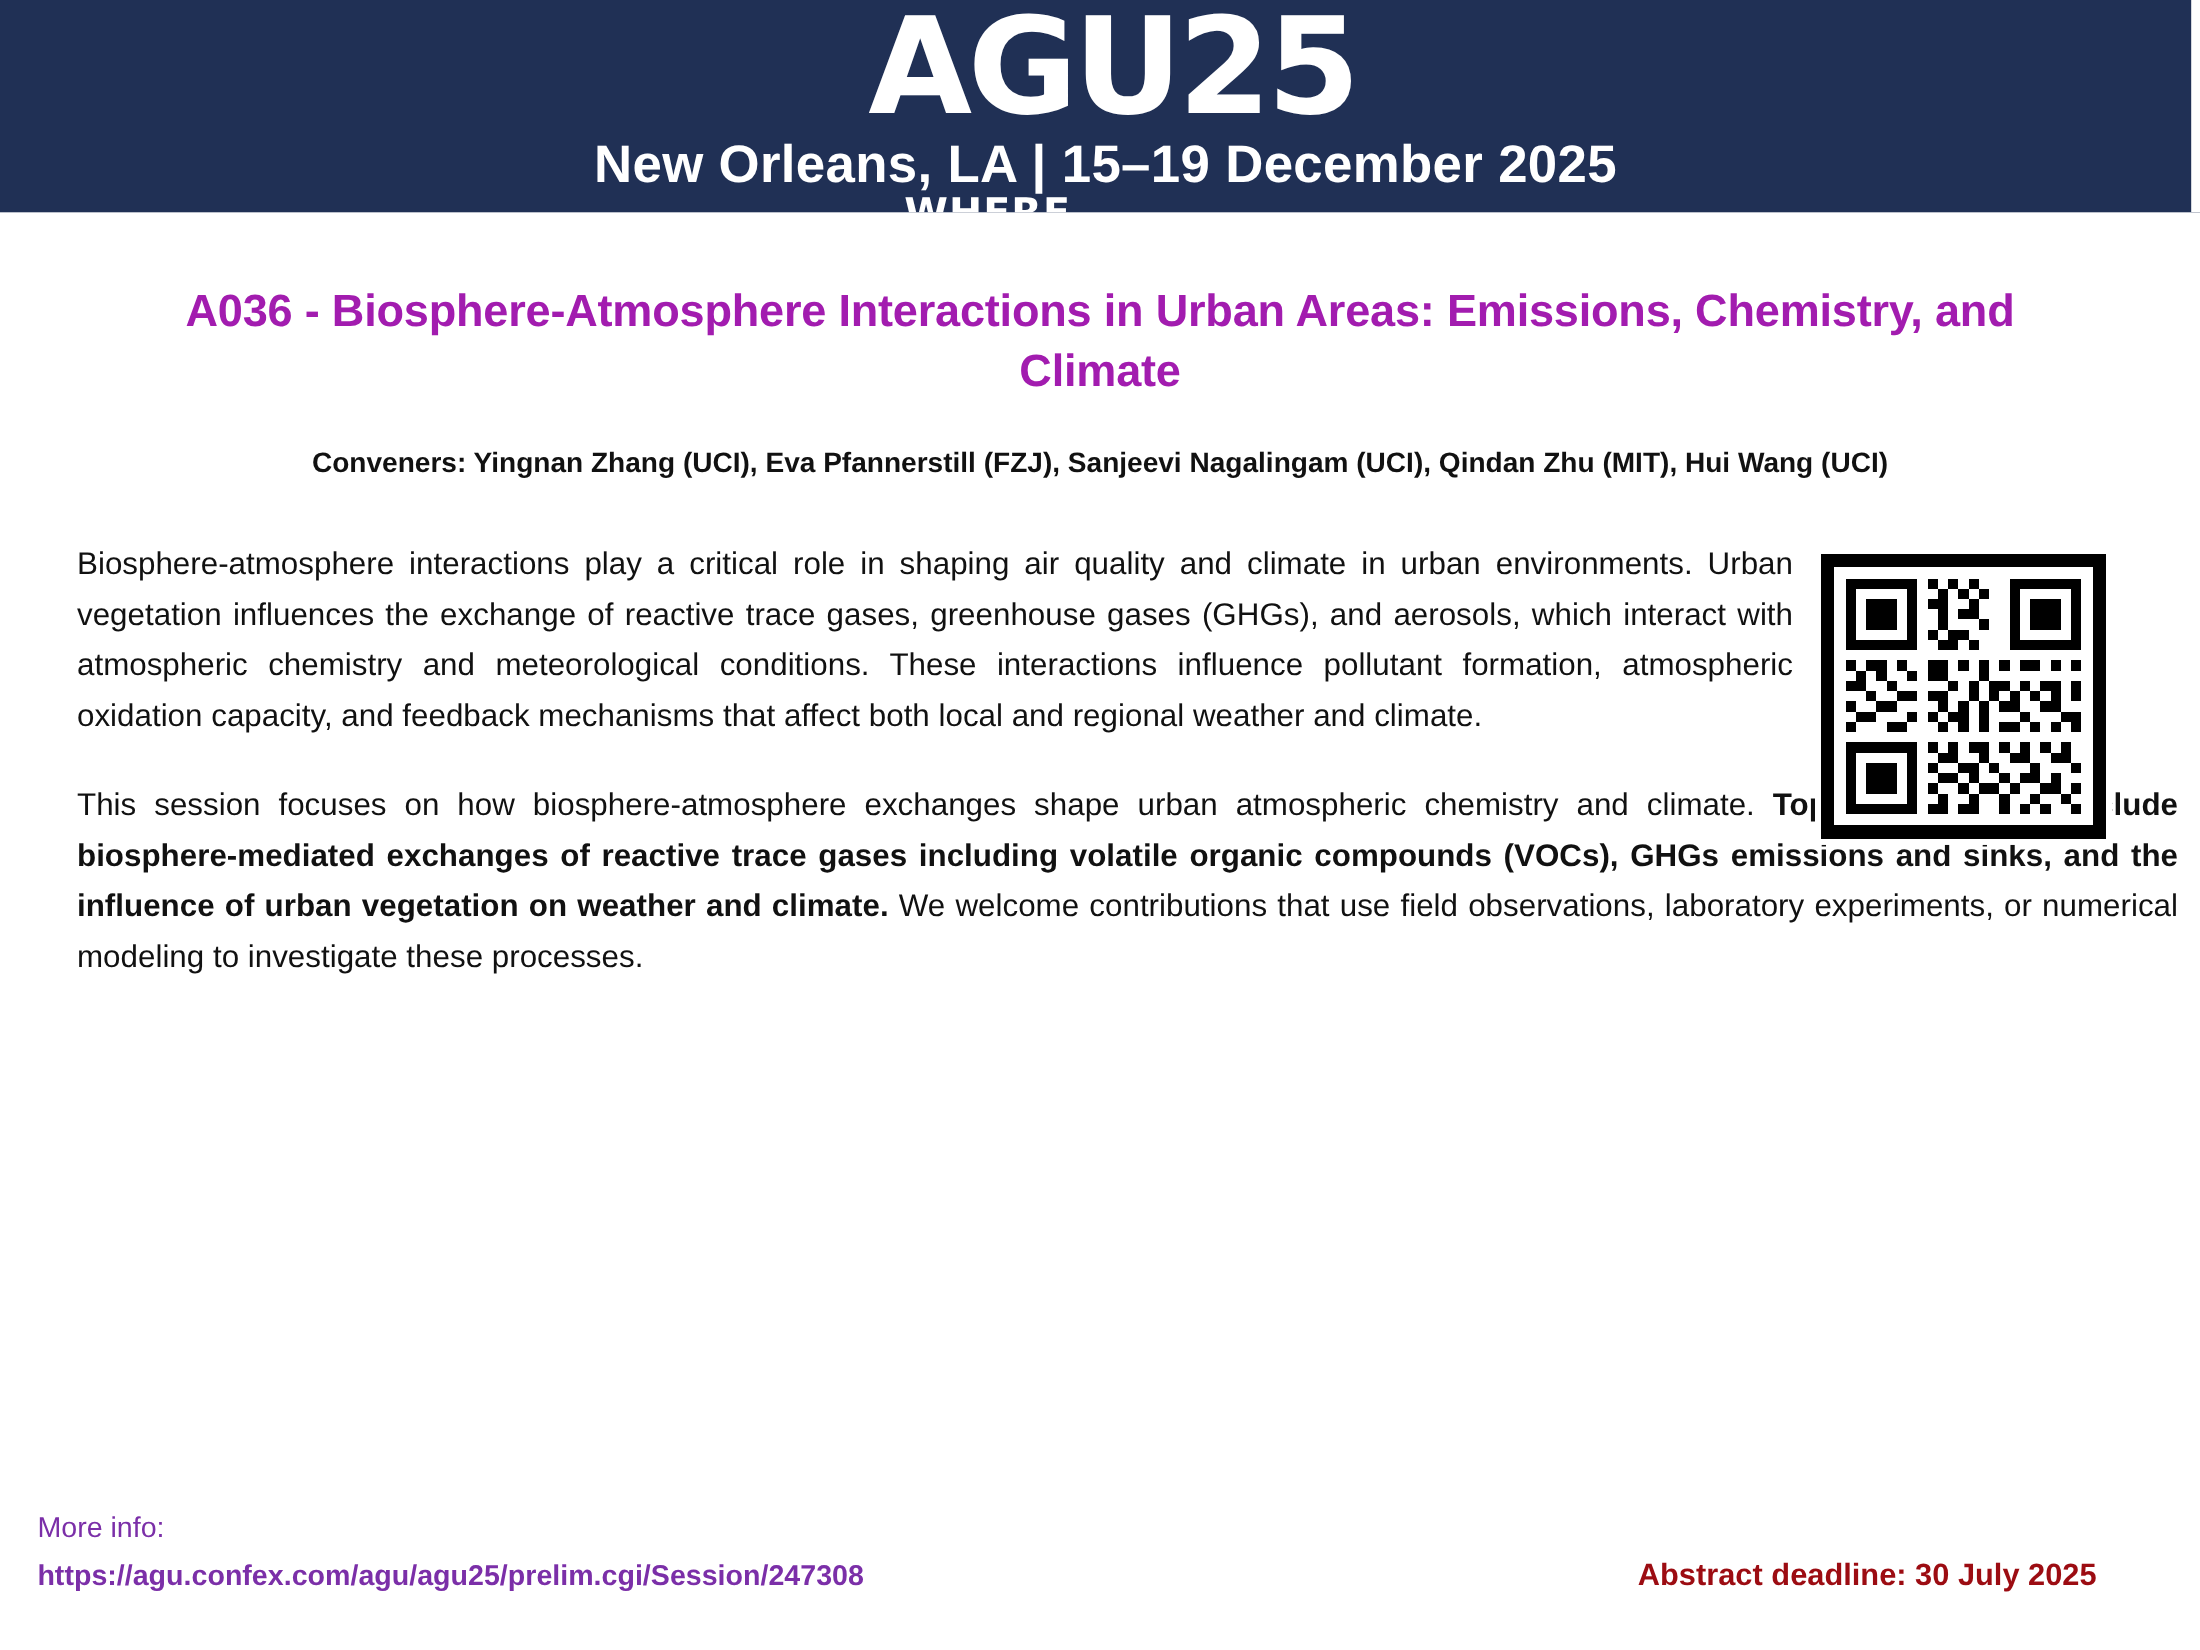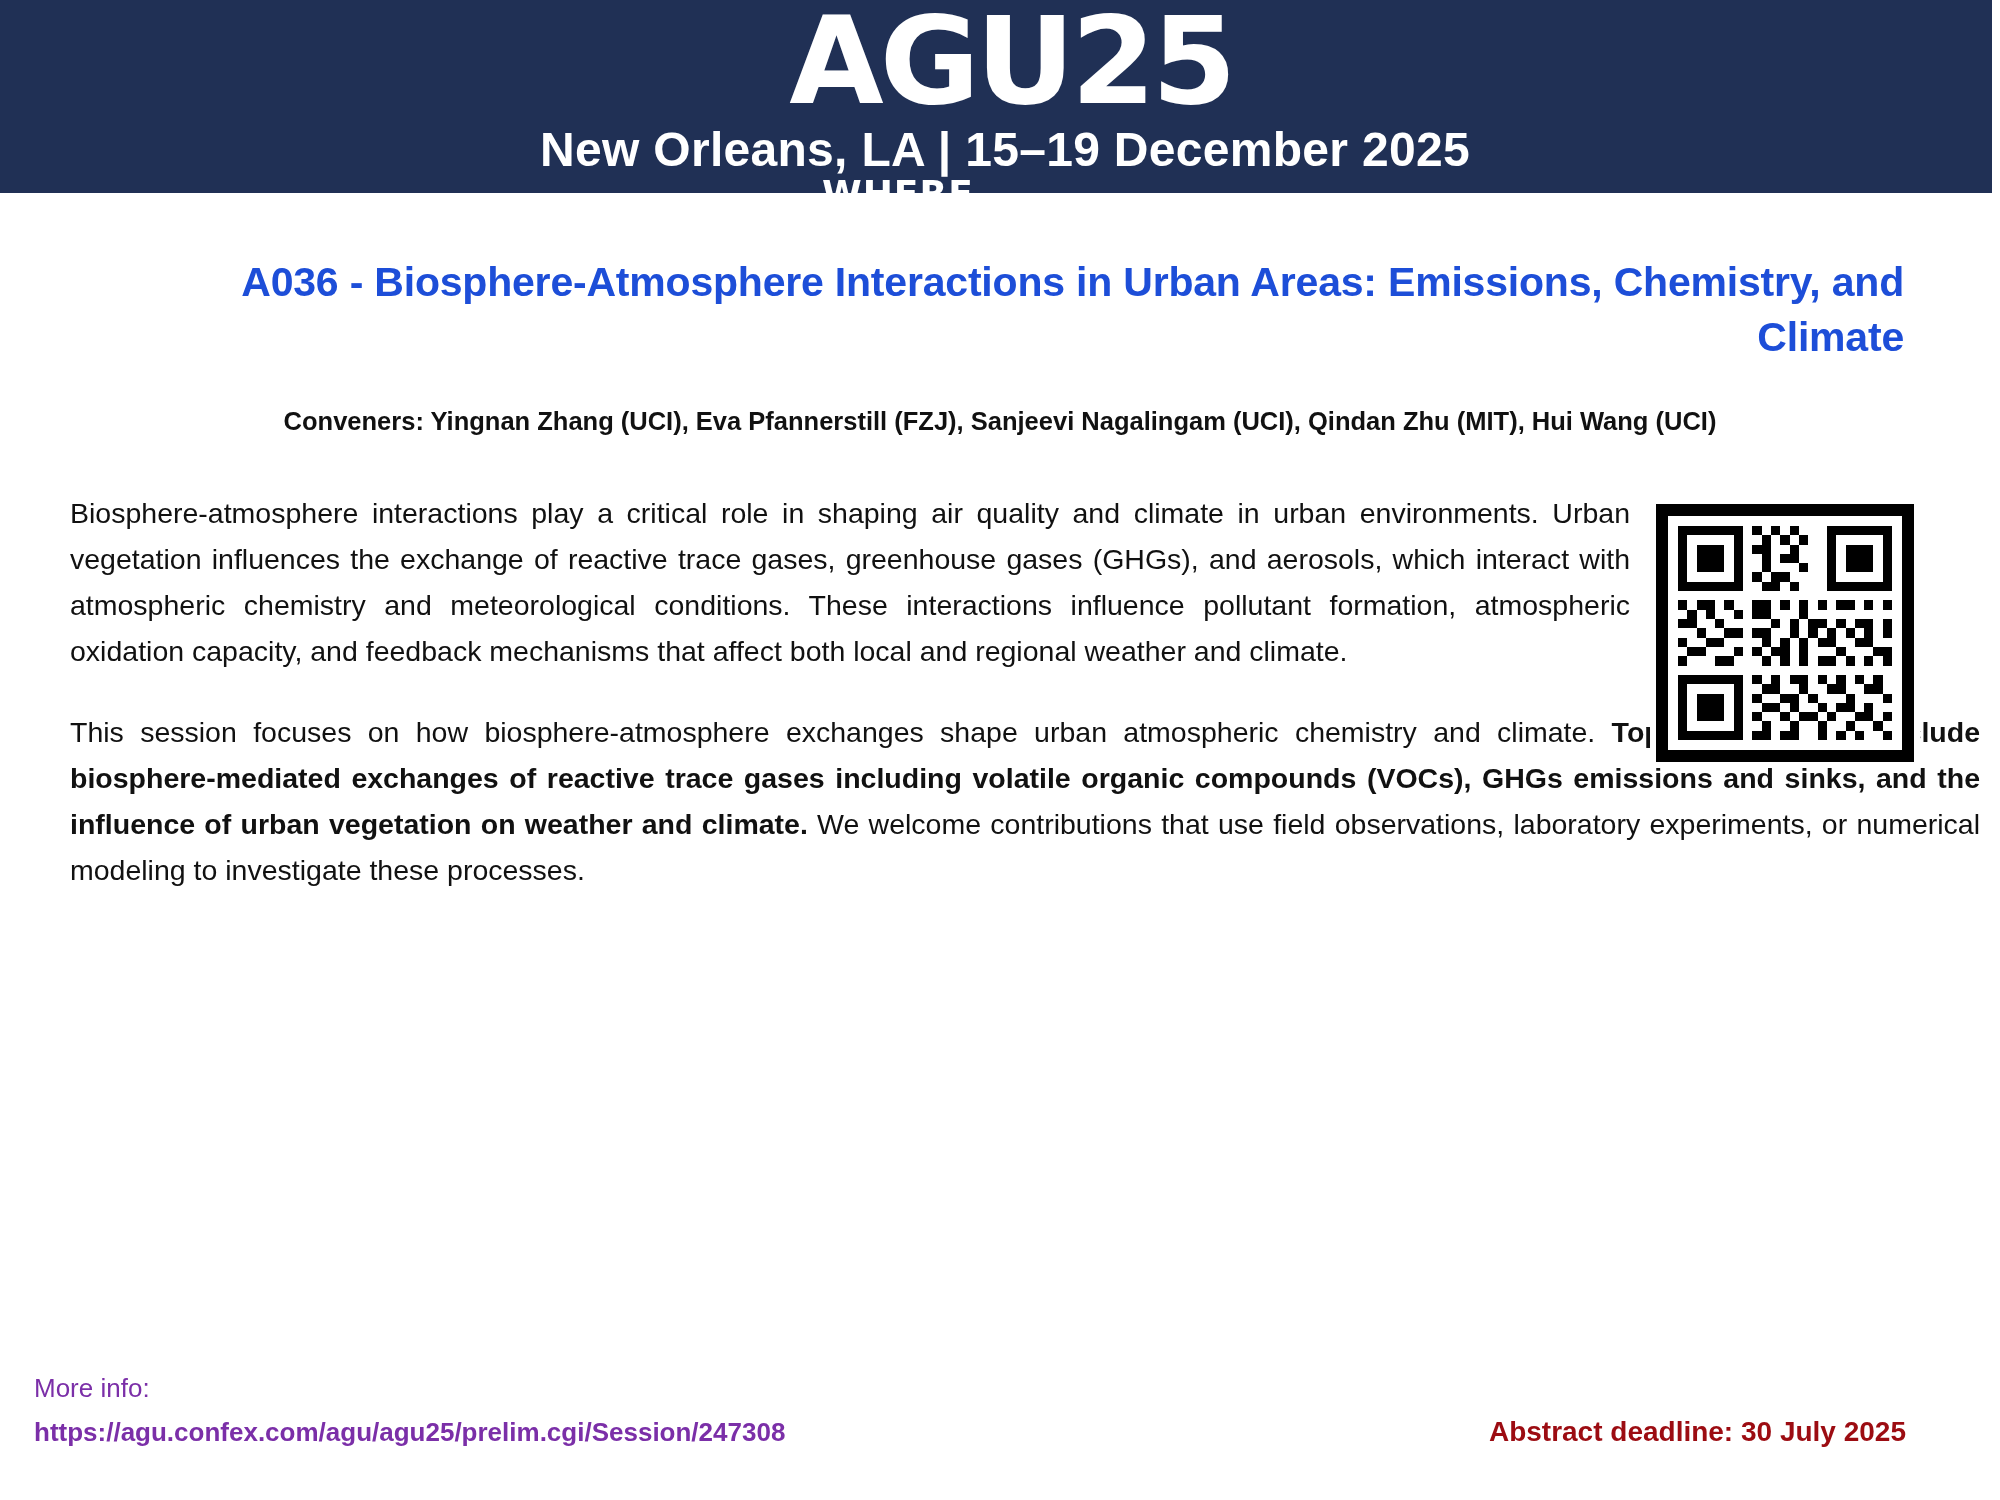--- a/index.html
+++ b/index.html
@@ -64,22 +64,22 @@
   .banner-tag .l3 { font-size: 46px; letter-spacing: 0.5px; }
   .banner-tag .l4 { font-size: 36px; letter-spacing: 1px; }
 
   
   .content {
     padding: 0 36px;
     box-sizing: border-box;
   }
   .session-title {
     margin: 62px 60px 0 60px;
-    text-align: right;
-    color: #1d4ed8;
+    text-align: center;
+    color: #a21caf;
     font-size: 41px;
     font-weight: bold;
     line-height: 1.34;
     letter-spacing: -0.2px;
   }
   .conveners {
     margin: 40px 20px 0 20px;
     text-align: center;
     color: #111111;
     font-size: 25.5px;

